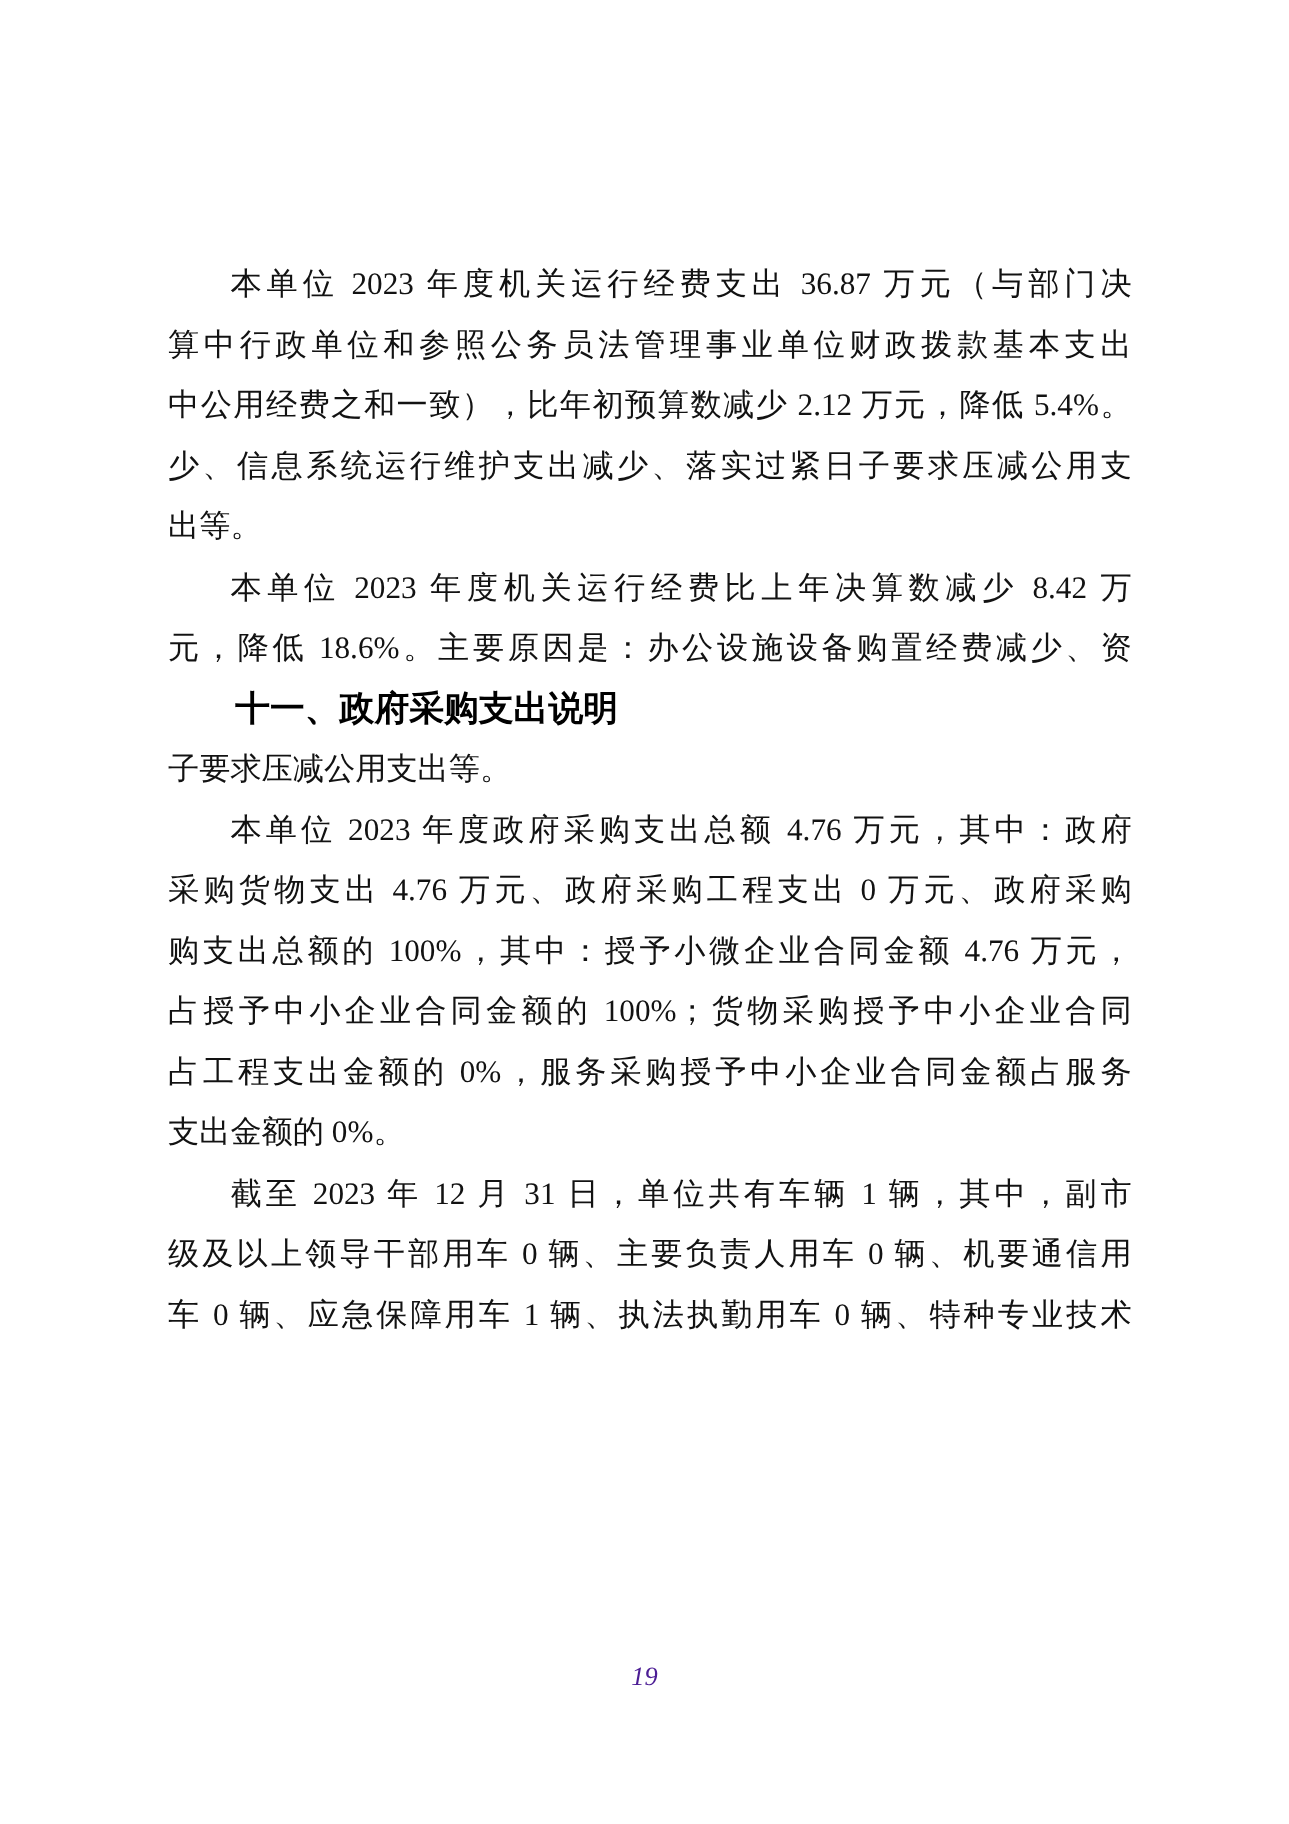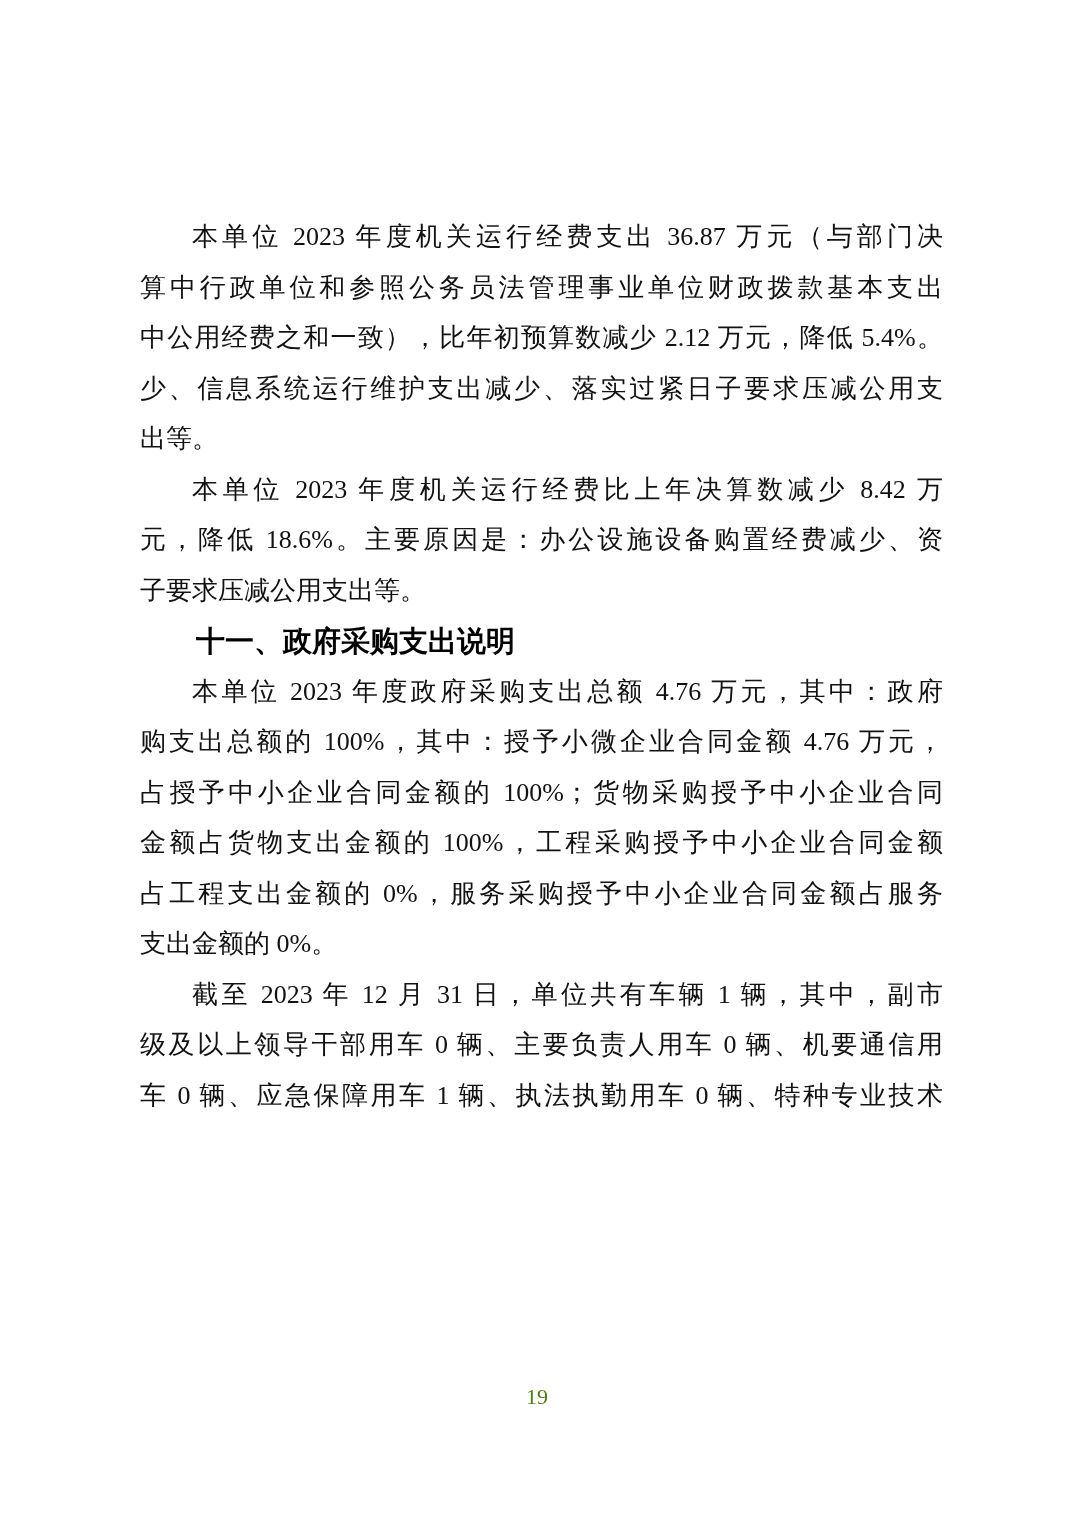--- a/index.html
+++ b/index.html
@@ -53,40 +53,41 @@
     padding-left: 56px;
   }
   .page-number {
     position: absolute;
     top: 1384px;
     left: 0;
     width: 100%;
     text-align: center;
     font-size: 22px;
     line-height: 1.2;
-    color: #4d7c0f;
+    color: #4c1d95;
+    font-style: italic;
   }
 </style>
 </head>
 <body>
 
 <div class="doc">
   <div class="line just indent">本单位 2023 年度机关运行经费支出 36.87 万元（与部门决</div>
   <div class="line just">算中行政单位和参照公务员法管理事业单位财政拨款基本支出</div>
   <div class="line just">中公用经费之和一致），比年初预算数减少 2.12 万元，降低 5.4%。</div>
   <div class="line just">少、信息系统运行维护支出减少、落实过紧日子要求压减公用支</div>
   <div class="line end">出等。</div>
   <div class="line just indent">本单位 2023 年度机关运行经费比上年决算数减少 8.42 万</div>
   <div class="line just">元，降低 18.6%。主要原因是：办公设施设备购置经费减少、资</div>
+  <div class="line heading">十一、政府采购支出说明</div>
   <div class="line end">子要求压减公用支出等。</div>
-  <div class="line heading">十一、政府采购支出说明</div>
   <div class="line just indent">本单位 2023 年度政府采购支出总额 4.76 万元，其中：政府</div>
+  <div class="line just">采购货物支出 4.76 万元、政府采购工程支出 0 万元、政府采购</div>
   <div class="line just">购支出总额的 100%，其中：授予小微企业合同金额 4.76 万元，</div>
   <div class="line just">占授予中小企业合同金额的 100%；货物采购授予中小企业合同</div>
-  <div class="line just">金额占货物支出金额的 100%，工程采购授予中小企业合同金额</div>
   <div class="line just">占工程支出金额的 0%，服务采购授予中小企业合同金额占服务</div>
   <div class="line end">支出金额的 0%。</div>
   <div class="line just indent">截至 2023 年 12 月 31 日，单位共有车辆 1 辆，其中，副市</div>
   <div class="line just">级及以上领导干部用车 0 辆、主要负责人用车 0 辆、机要通信用</div>
   <div class="line just">车 0 辆、应急保障用车 1 辆、执法执勤用车 0 辆、特种专业技术</div>
 </div>
 
 <div class="page-number">19</div>
 
 </body></html>

